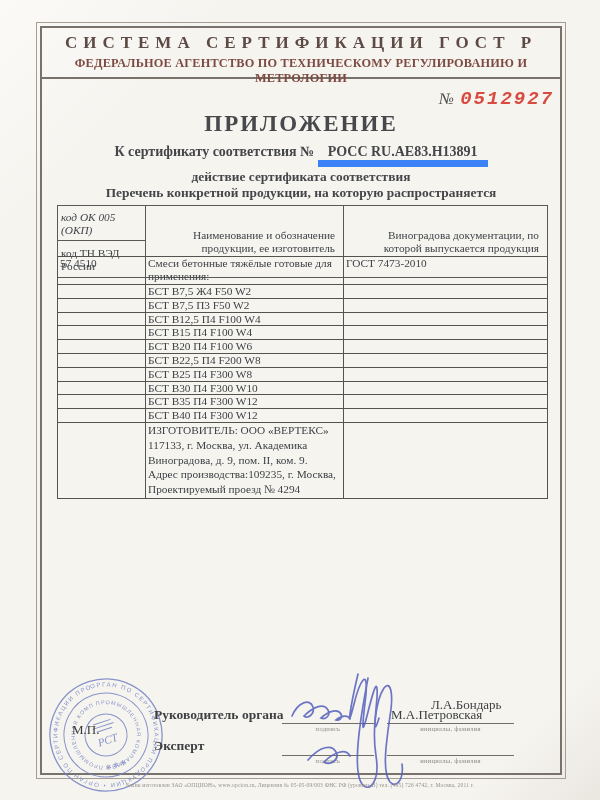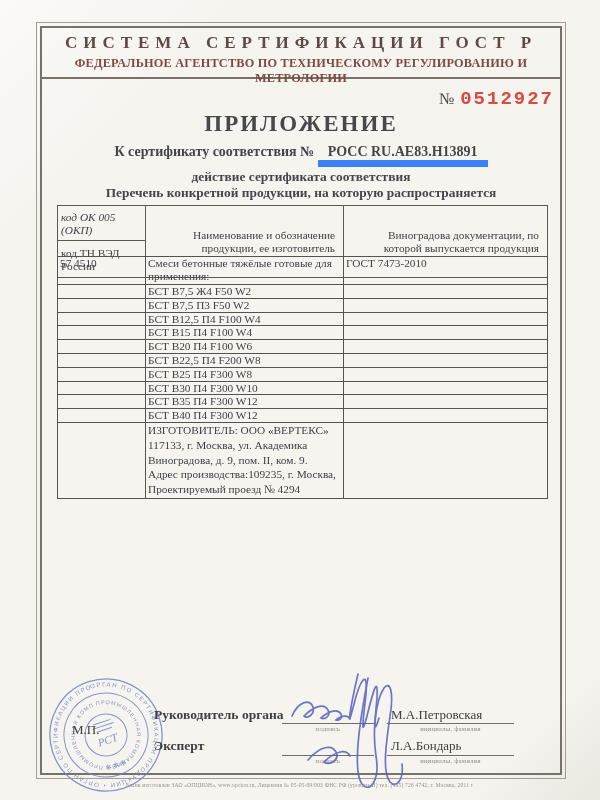--- a/index.html
+++ b/index.html
@@ -37,20 +37,21 @@
     color:#5d4a45;
   }
   .h2 {
     position:absolute; left:36px; top:56px; width:530px;
     text-align:center; font-weight:bold; font-size:12.3px; letter-spacing:.2px;
     color:#7c4a42;
   }
   .blank-number {
     position:absolute; left:36px; top:88px; width:518px; text-align:right;
     white-space:nowrap;
+    font-style:italic;
   }
   .blank-number .num-prefix { font-size:16px; color:#4a4a48; margin-right:6px; }
   .blank-number .num-value {
     font-family:"Liberation Mono", monospace; font-size:19px; letter-spacing:2px;
     color:#d94b41; font-weight:bold;
   }
   .doc-title {
     position:absolute; left:36px; top:111px; width:530px; text-align:center;
     font-size:23px; font-weight:bold; letter-spacing:2px; color:#46484c;
   }
@@ -270,21 +271,21 @@
 <div class="sig-role" style="top:707px;">Руководитель органа</div>
 <div class="sig-line" style="left:282px; top:723px; width:92px;"></div>
 <div class="tiny-label" style="left:282px; top:725px; width:92px;">подпись</div>
 <div class="sig-name" style="top:707px;">М.А.Петровская</div>
 <div class="sig-line" style="left:387px; top:723px; width:127px;"></div>
 <div class="tiny-label" style="left:387px; top:725px; width:127px;">инициалы, фамилия</div>
 
 <div class="sig-role" style="top:738px;">Эксперт</div>
 <div class="sig-line" style="left:282px; top:755px; width:92px;"></div>
 <div class="tiny-label" style="left:282px; top:757px; width:92px;">подпись</div>
-<div class="sig-name" style="top:738px;">Л.А.Бондарь</div>
+<div class="sig-name" style="top:697px;margin-left:40px;">Л.А.Бондарь</div>
 <div class="sig-line" style="left:387px; top:755px; width:127px;"></div>
 <div class="tiny-label" style="left:387px; top:757px; width:127px;">инициалы, фамилия</div>
 
 <svg class="sig-ink" width="170" height="140" viewBox="0 0 170 140">
   <g fill="none" stroke="#5560bd" stroke-width="1.7" stroke-linecap="round" opacity="0.85">
     <path d="M14,58 C20,44 32,40 35,49 C37,56 30,61 26,58 C36,48 46,45 50,52 C53,58 47,62 43,60 C52,52 60,51 63,56 C65,60 61,63 58,62 C64,57 70,57 72,61"></path>
     <path d="M80,16 C72,50 68,78 76,46 C82,22 90,10 88,36 C85,62 82,86 90,54 C96,30 100,18 99,40 C97,62 95,80 101,60"></path>
     <path d="M30,102 C42,88 54,86 58,94 C62,102 52,108 46,104 C56,94 68,90 72,98"></path>
     <path d="M90,20 C82,62 74,112 84,126 C92,136 102,122 98,98 C94,72 98,42 106,30 C112,22 116,34 112,58 C108,86 104,114 112,124 C118,131 126,122 124,106"></path>
   </g>

